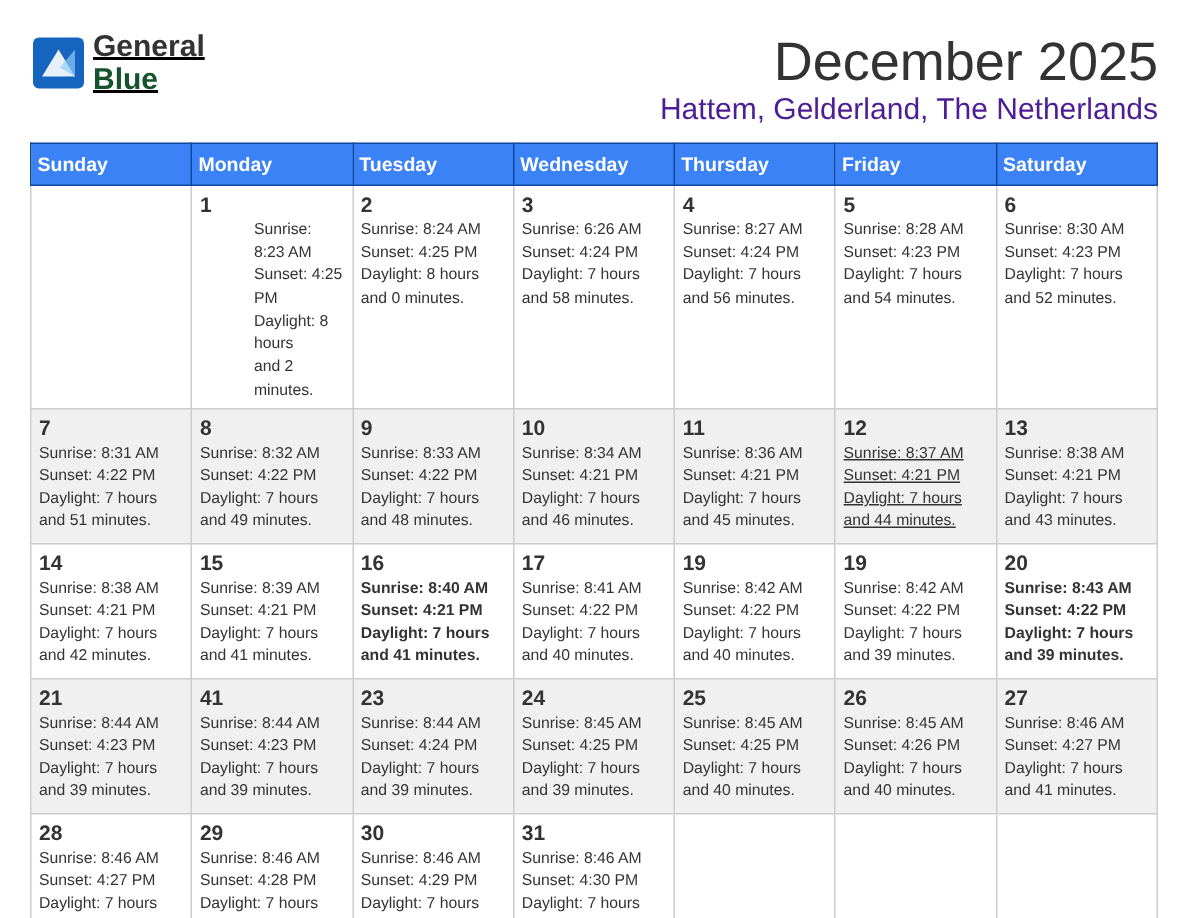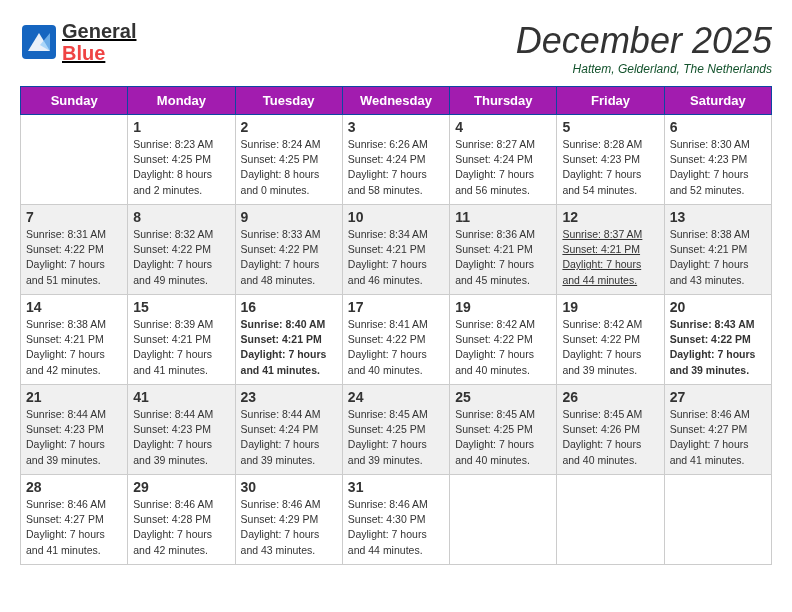--- a/index.html
+++ b/index.html
@@ -16,41 +16,40 @@
       align-items: flex-start;
       margin-bottom: 10px;
     }
     .logo {
       display: flex;
       flex-direction: column;
       align-items: flex-start;
     }
     .title-block {
       text-align: right;
-      font-style: italic;
     }
     .month-title {
       font-size: 36px;
       color: #333;
       font-weight: normal;
     }
     .subtitle {
-      font-size: 12px;
-      color: #14532d;
+      font-size: 20px;
+      color: #4c1d95;
     }
     .calendar {
       width: 100%;
       border-collapse: collapse;
       font-size: 11px;
     }
     .calendar th {
-      background-color: #a21caf;
+      background-color: #3b82f6;
       color: #fff;
       padding: 6px 4px;
-      text-align: center;
+      text-align: left;
       font-size: 13px;
       font-weight: bold;
       border: 1px solid #0d47a1;
     }
     .calendar td {
       border: 1px solid #ccc;
       vertical-align: top;
       padding: 4px 5px;
       width: 107px;
       min-height: 80px;
@@ -87,21 +86,21 @@
       <div style="position:relative; width:38px; height:38px;">
         <svg width="38" height="38" viewBox="0 0 38 38">
           <rect x="2" y="2" width="34" height="34" rx="4" fill="#1565c0"></rect>
           <polygon points="8,28 19,10 30,28" fill="white" opacity="0.9"></polygon>
           <polygon points="20,22 30,10 30,28" fill="#90caf9" opacity="0.7"></polygon>
         </svg>
       </div>
       <div>
         <div style="font-size:20px; font-weight:bold; color:#333; line-height:1.1;">
           <span>General</span><br>
-          <span style="color:#ef4444;">Blue</span>
+          <span style="color:#14532d;">Blue</span>
         </div>
       </div>
     </div>
   </div>
   <div class="title-block">
     <div class="month-title">December 2025</div>
     <div class="subtitle">Hattem, Gelderland, The Netherlands</div>
   </div>
 </div>
 
@@ -115,21 +114,21 @@
         <th>Thursday</th>
         <th>Friday</th>
         <th>Saturday</th>
       </tr>
   </thead>
   <tbody id="calendar-body">
   <tr class="row-white">
         <td class="empty-cell"></td>
         <td>
           <span class="day-number">1</span>
-          <div class="day-info" style="white-space: pre-line;">Sunrise: 8:23 AM
+          <div class="day-info" style="white-space: pre-line; margin-left: 36px;">Sunrise: 8:23 AM
 Sunset: 4:25 PM
 Daylight: 8 hours
 and 2 minutes.</div>
         </td>
         <td>
           <span class="day-number">2</span>
           <div class="day-info" style="white-space: pre-line;">Sunrise: 8:24 AM
 Sunset: 4:25 PM
 Daylight: 8 hours
 and 0 minutes.</div>

